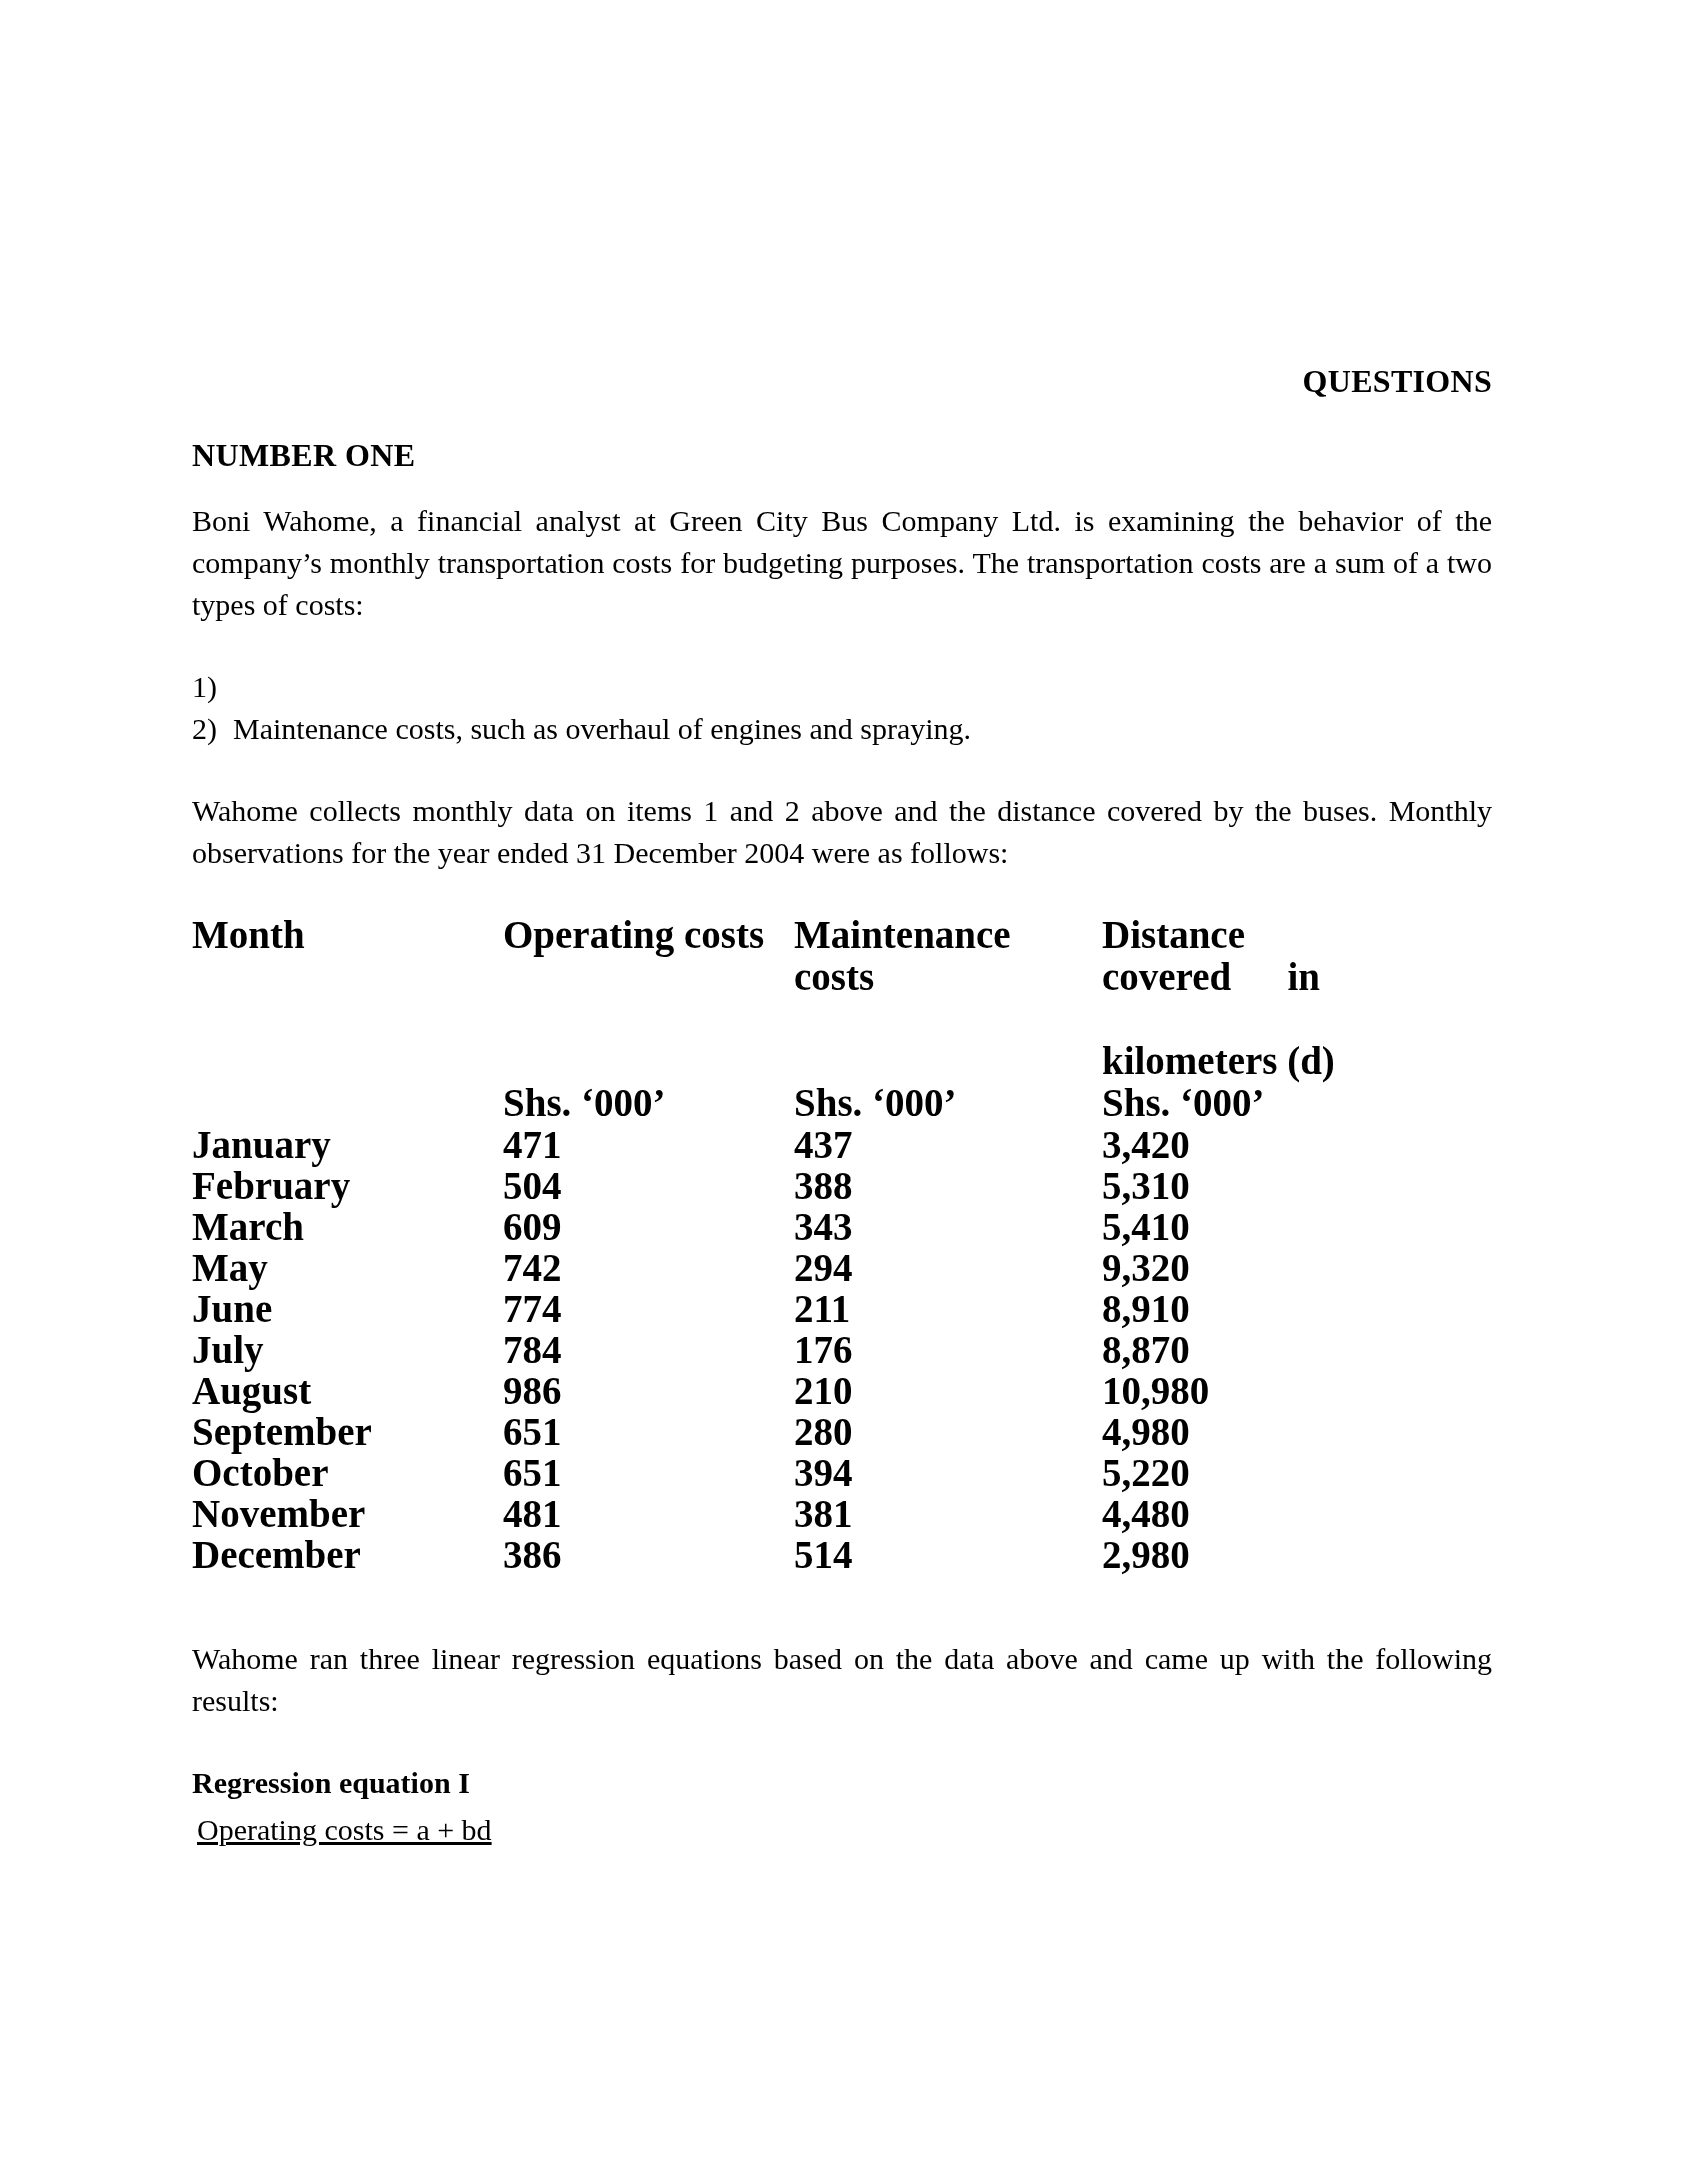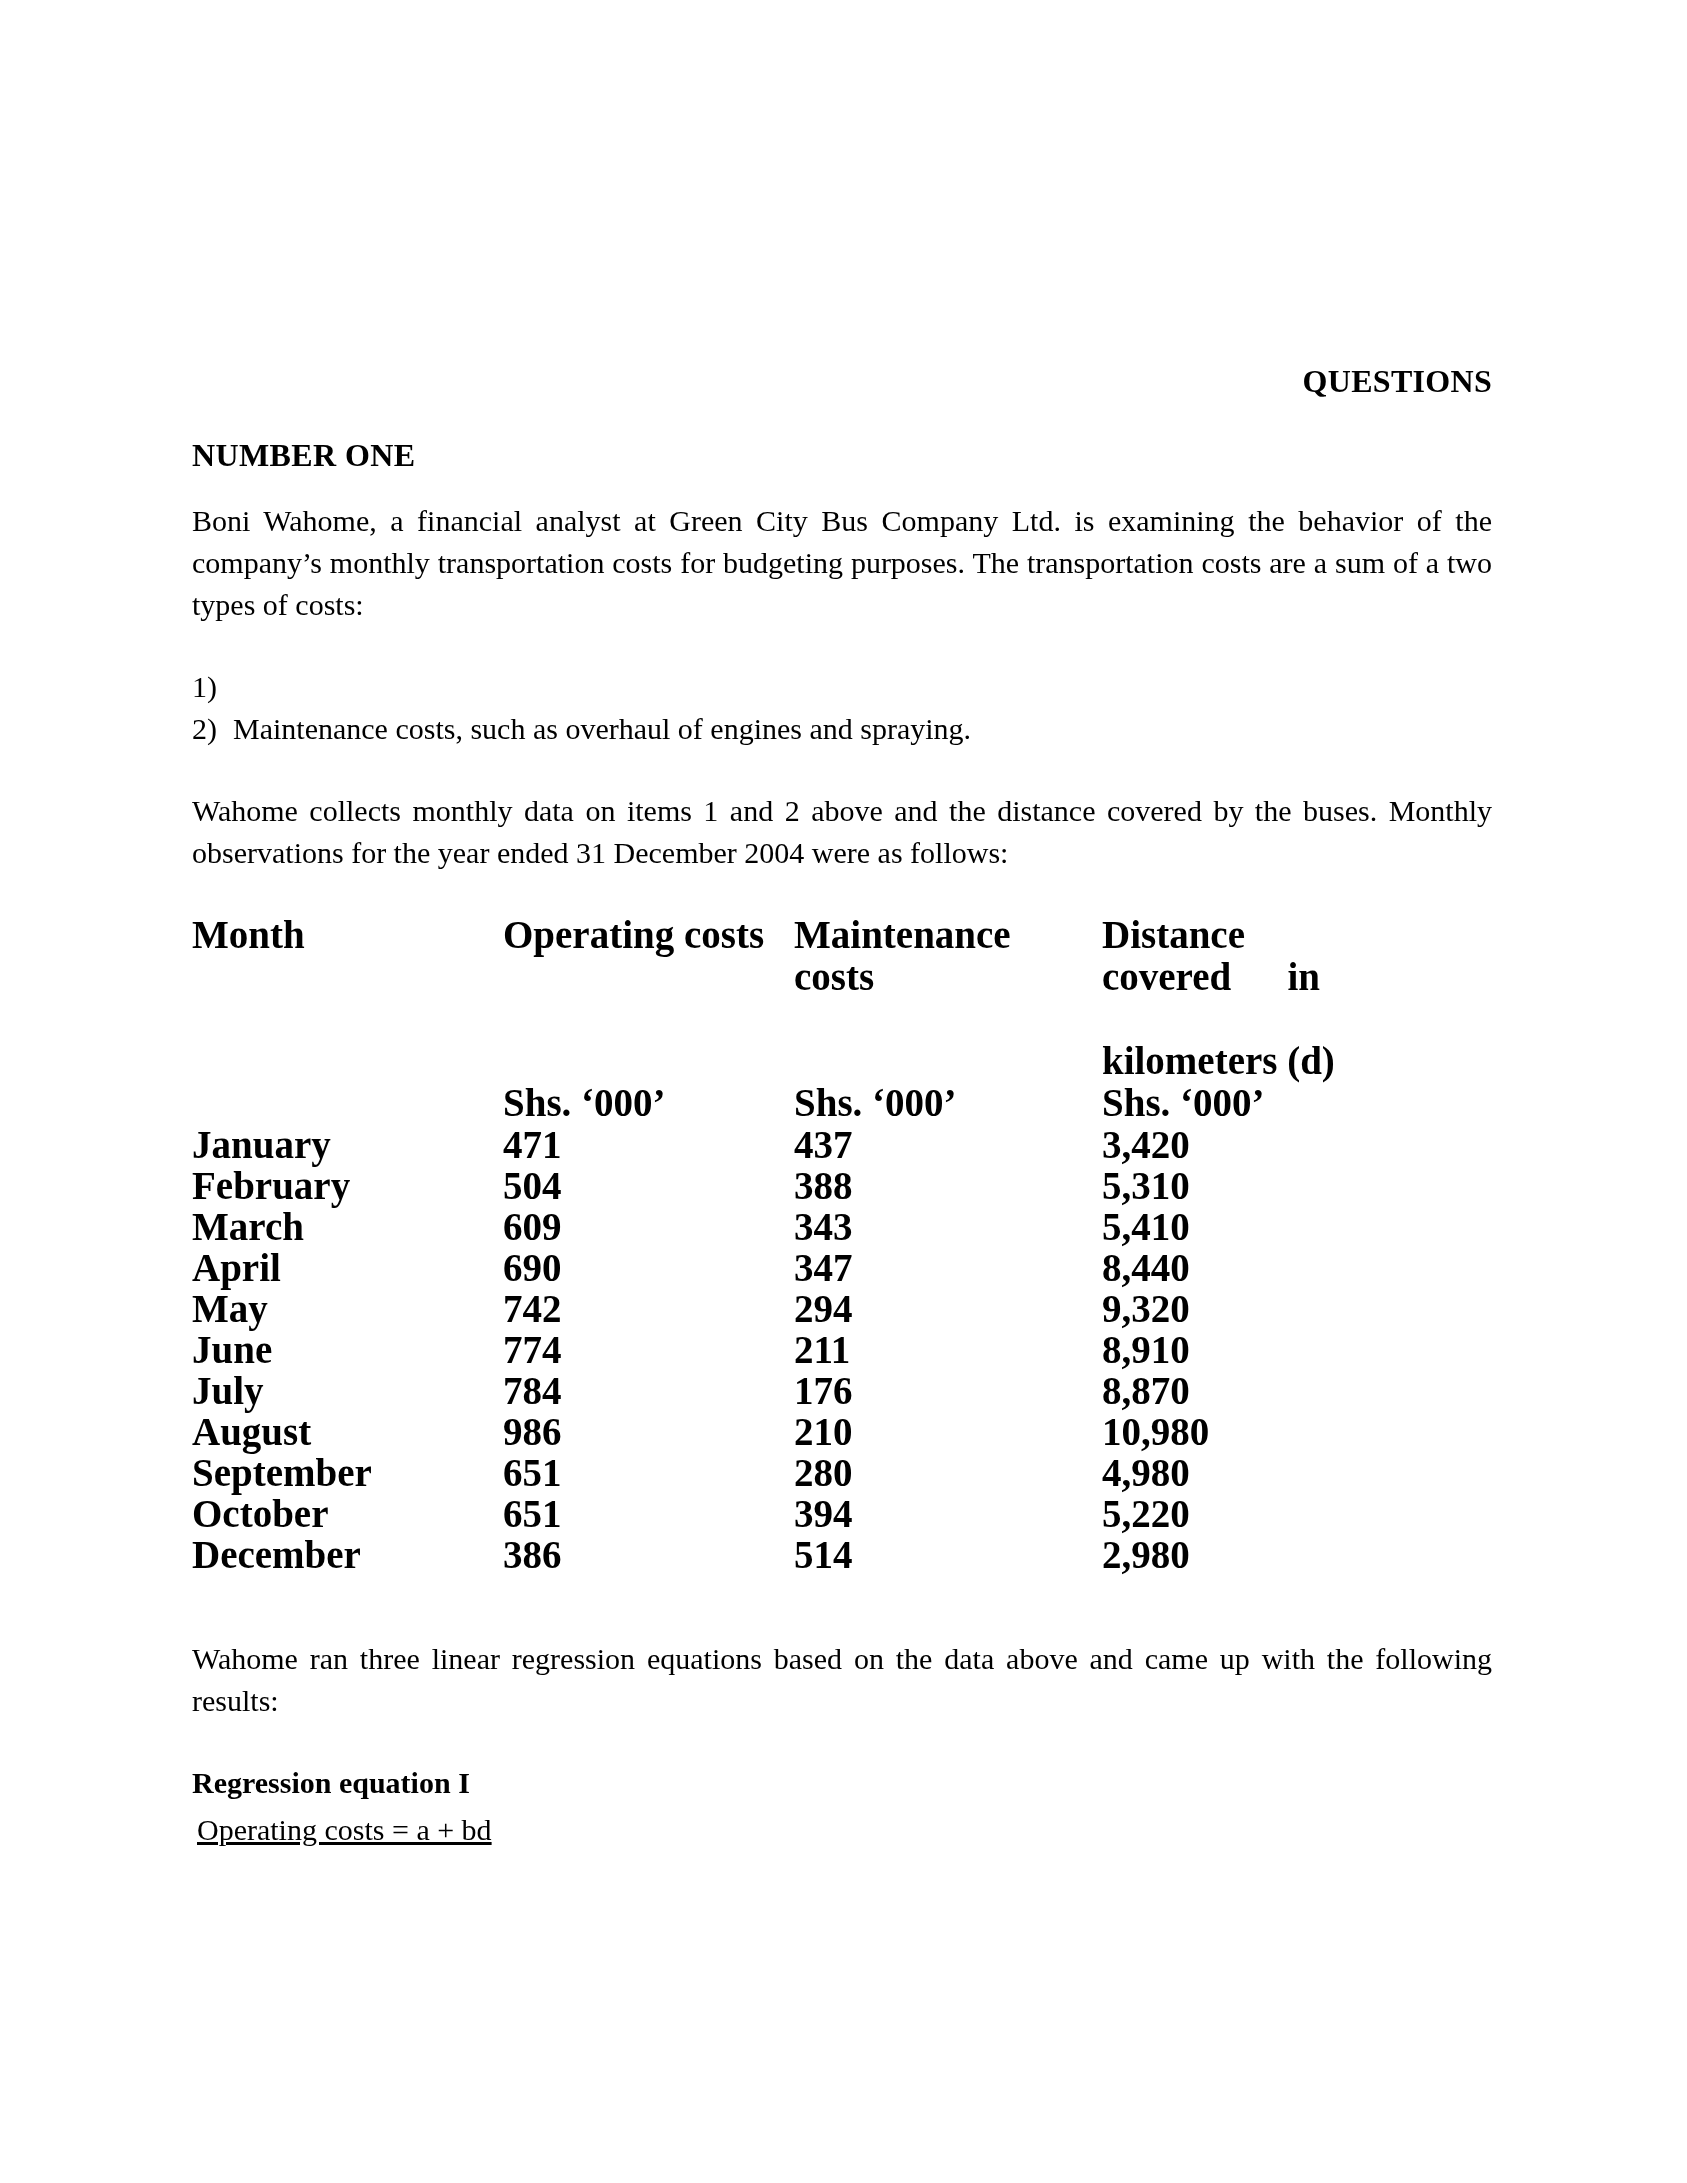--- a/index.html
+++ b/index.html
@@ -209,26 +209,20 @@
           <td>388</td>
           <td>5,310</td>
         </tr>
         <tr>
           <td>March</td>
           <td>609</td>
           <td>343</td>
           <td>5,410</td>
         </tr>
         <tr>
-          <td>April</td>
-          <td>690</td>
-          <td>347</td>
-          <td>8,440</td>
-        </tr>
-        <tr>
           <td>May</td>
           <td>742</td>
           <td>294</td>
           <td>9,320</td>
         </tr>
         <tr>
           <td>June</td>
           <td>774</td>
           <td>211</td>
           <td>8,910</td>
@@ -251,20 +245,26 @@
           <td>280</td>
           <td>4,980</td>
         </tr>
         <tr>
           <td>October</td>
           <td>651</td>
           <td>394</td>
           <td>5,220</td>
         </tr>
         <tr>
+          <td>November</td>
+          <td>481</td>
+          <td>381</td>
+          <td>4,480</td>
+        </tr>
+        <tr>
           <td>December</td>
           <td>386</td>
           <td>514</td>
           <td>2,980</td>
         </tr>
       </tbody>
     </table>
 
     <div class="gap-para"></div>
     <div class="gap-small"></div>

